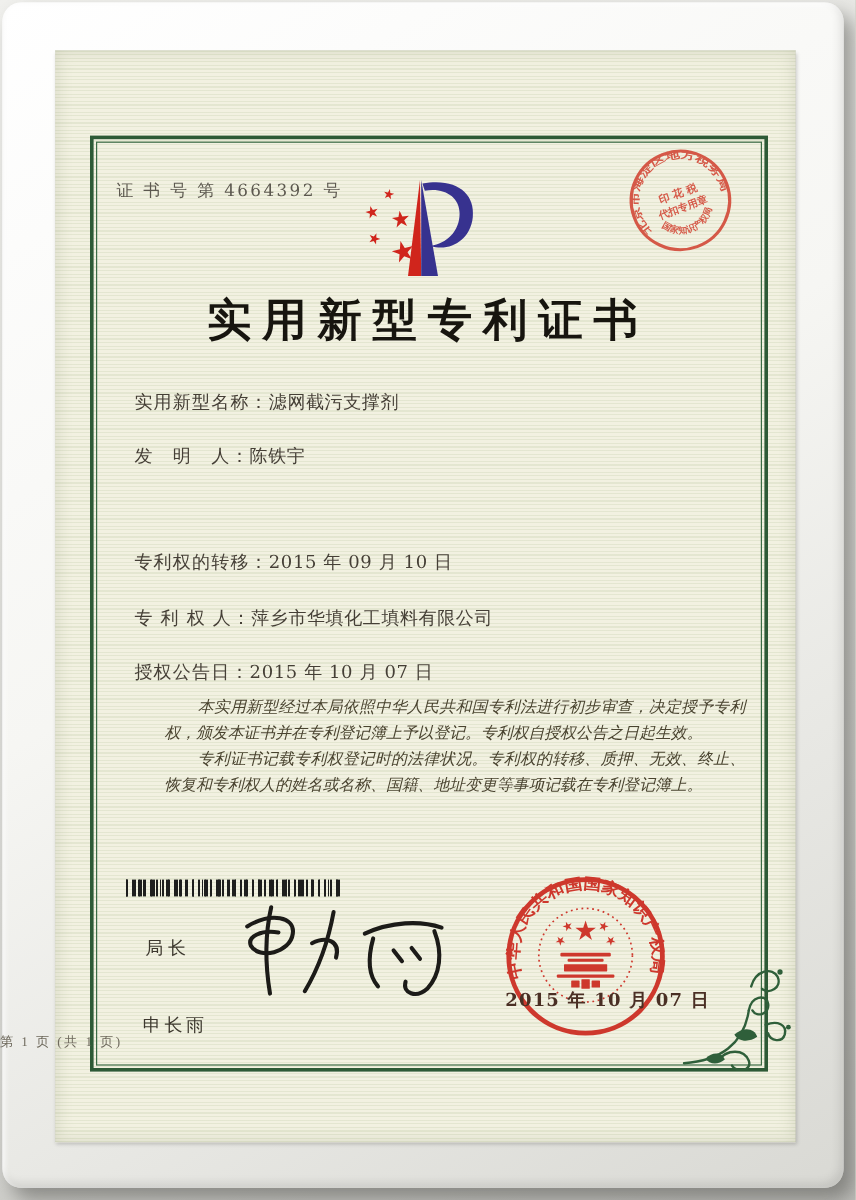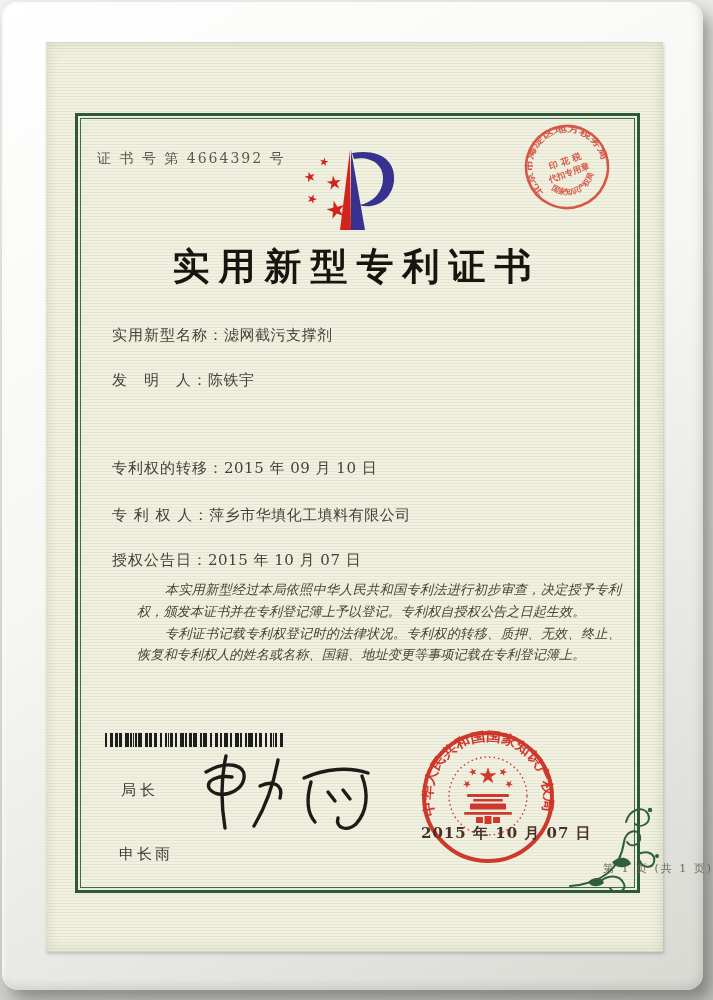--- a/index.html
+++ b/index.html
@@ -35,22 +35,22 @@
              background-image:
                repeating-linear-gradient(90deg,#1e1e1e 0 2px, rgba(0,0,0,0) 2px 5px),
                repeating-linear-gradient(90deg,#1e1e1e 0 1px, rgba(0,0,0,0) 1px 7px),
                repeating-linear-gradient(90deg,#1e1e1e 0 2px, rgba(0,0,0,0) 2px 11px); }
   .director-label { left:121px; top:781px; font-size:15px; letter-spacing:4px; color:#3d382e; }
   .director-name  { left:119px; top:809px; font-size:15px; letter-spacing:3px; color:#3d382e;margin-top:36px; }
   .signature { position:absolute; left:192px; top:746px; width:200px; height:92px; }
   .seal { position:absolute; left:418px; top:727px; width:140px; height:140px; opacity:0.93; }
   .seal-date { left:421px; top:824px; width:190px; font-size:15px; font-weight:700;
                letter-spacing:1px; color:#4a2f24; z-index:5; }
-  .footer-page { left:0; right:0; top:861px; text-align:right; font-size:11px;
-                 letter-spacing:2px; color:#6f6a5d; }
+  .footer-page { left:0; right:0; top:861px; text-align:left; font-size:11px;
+                 letter-spacing:2px; color:#6f6a5d;font-family:Liberation Serif, serif; }
   .flourish { position:absolute; left:568px; top:796px; width:94px; height:96px; z-index:4; }
   svg text { font-family:"DejaVu Serif", serif; }
 </style>
 </head>
 <body>
 
 <div class="scene">
   <div class="frame"></div>
   <div class="paper"></div>
   <div class="border-outer">

